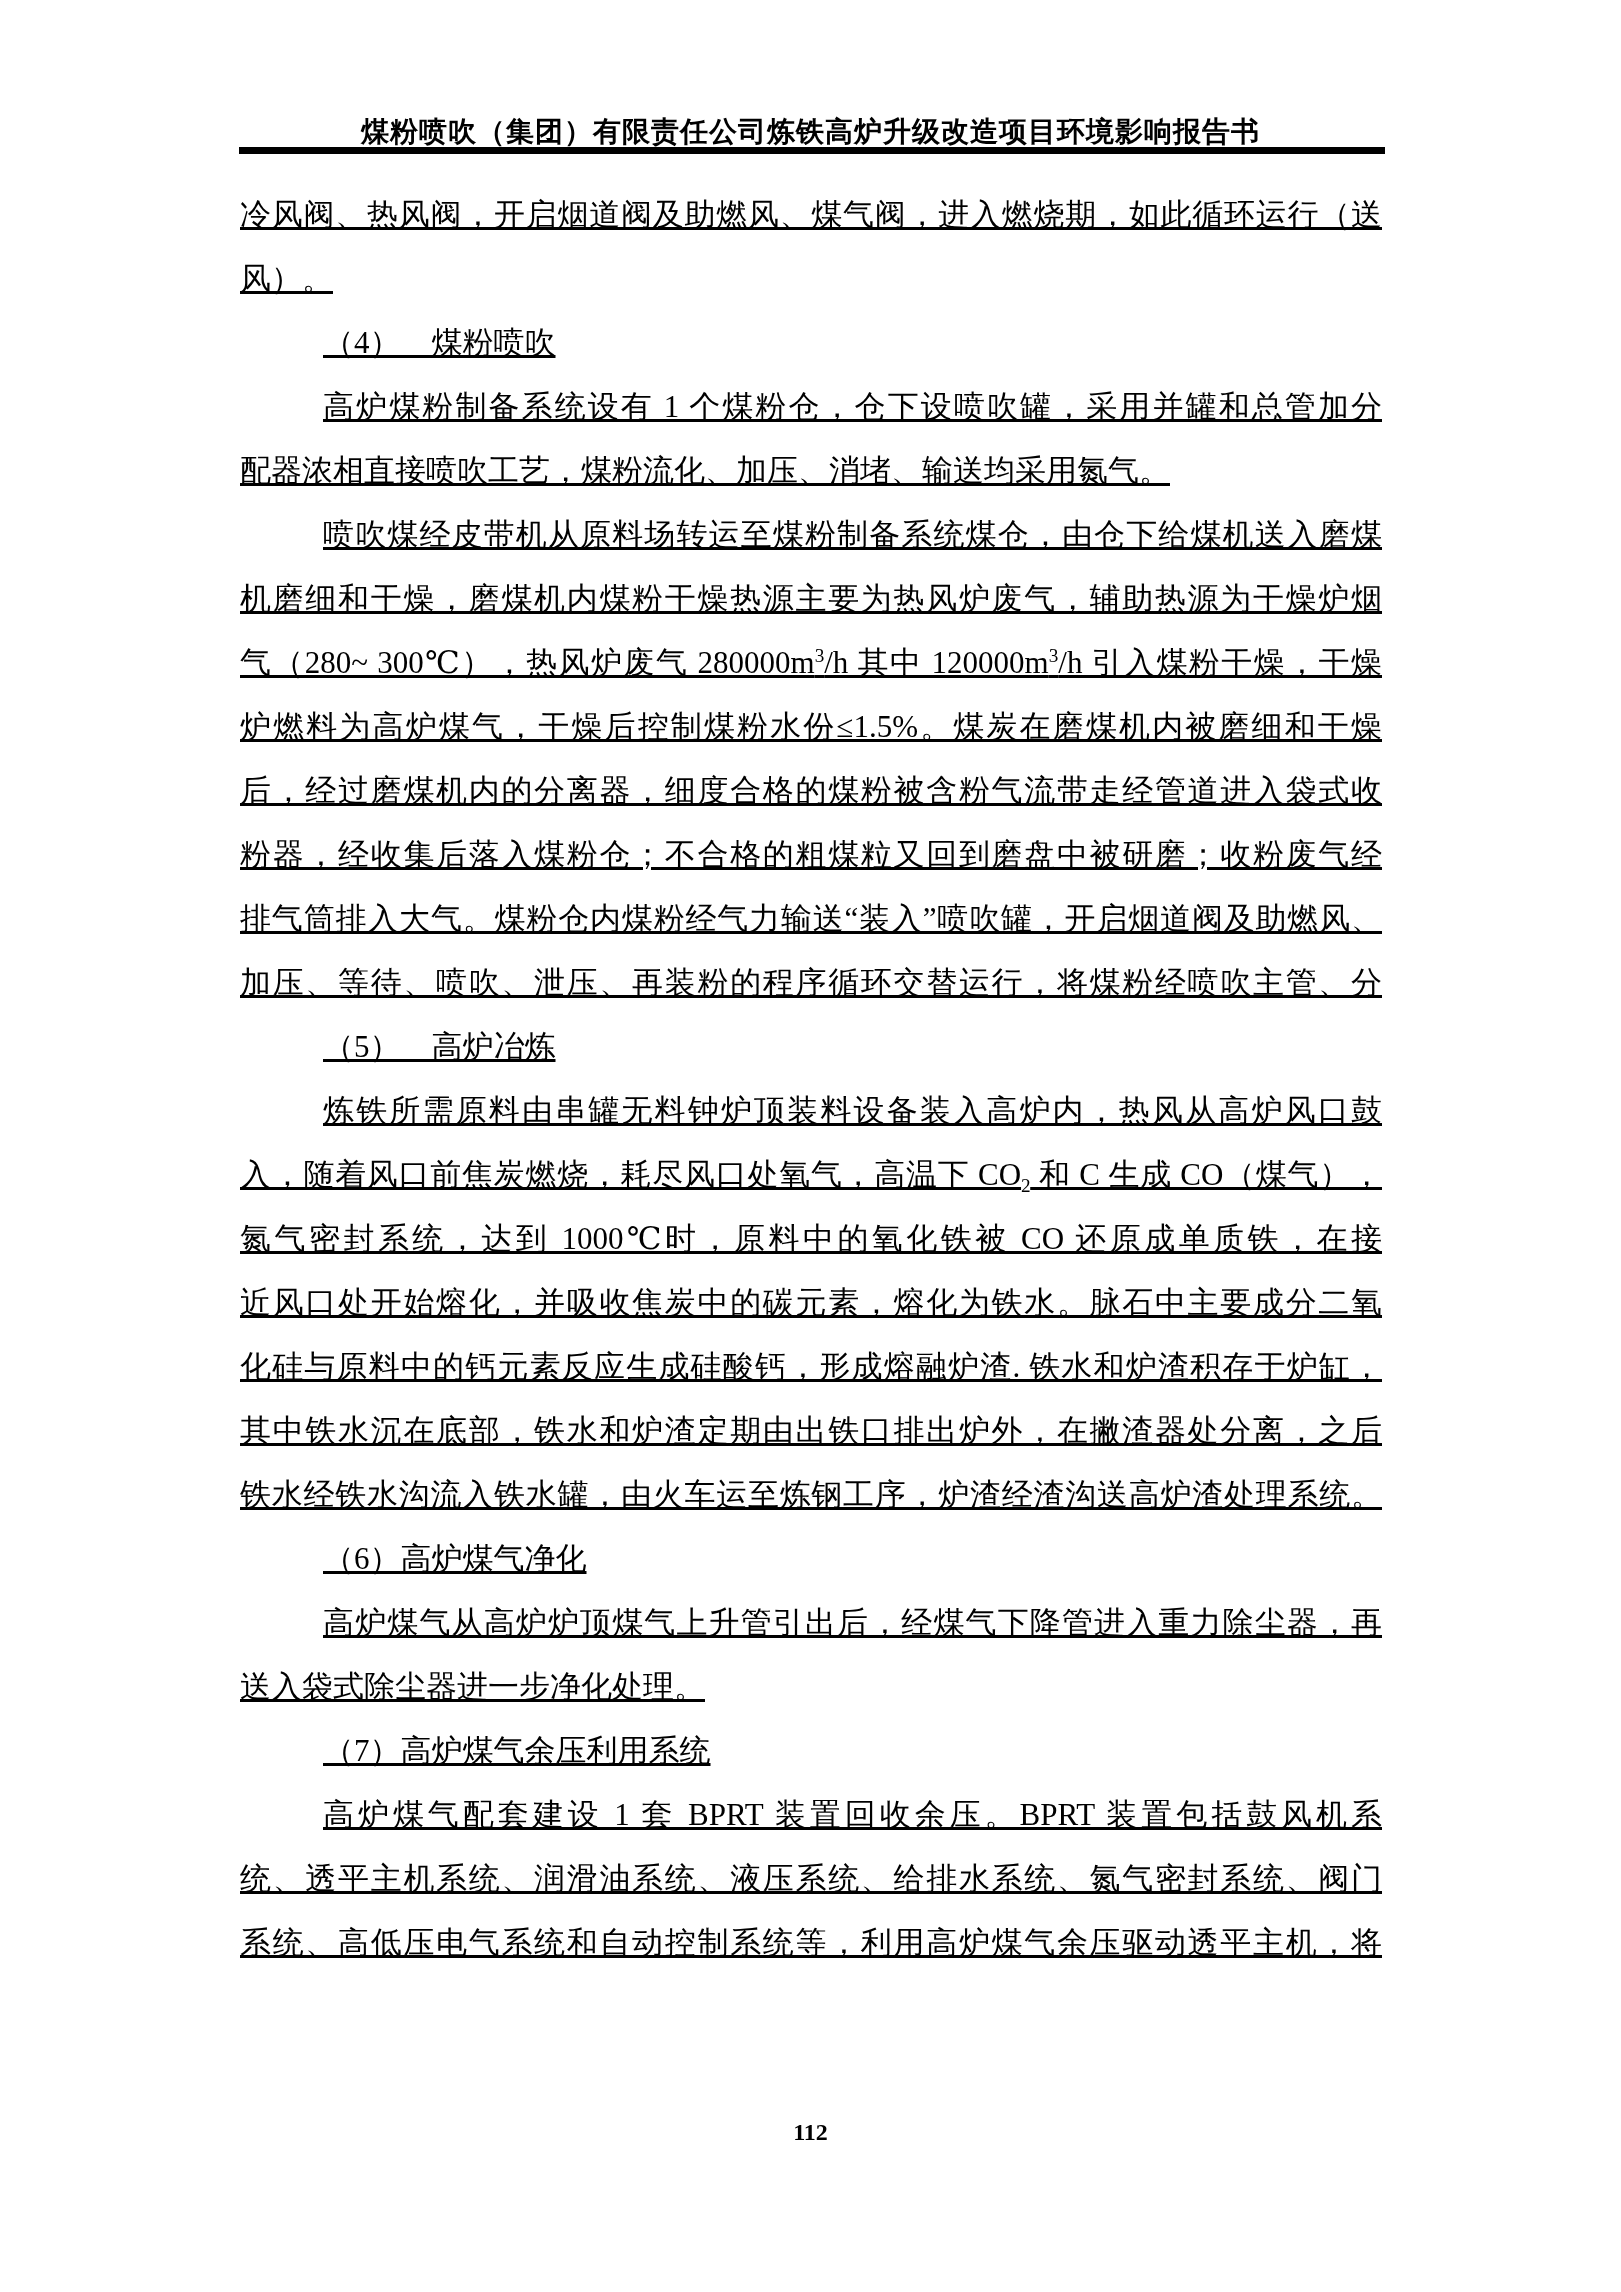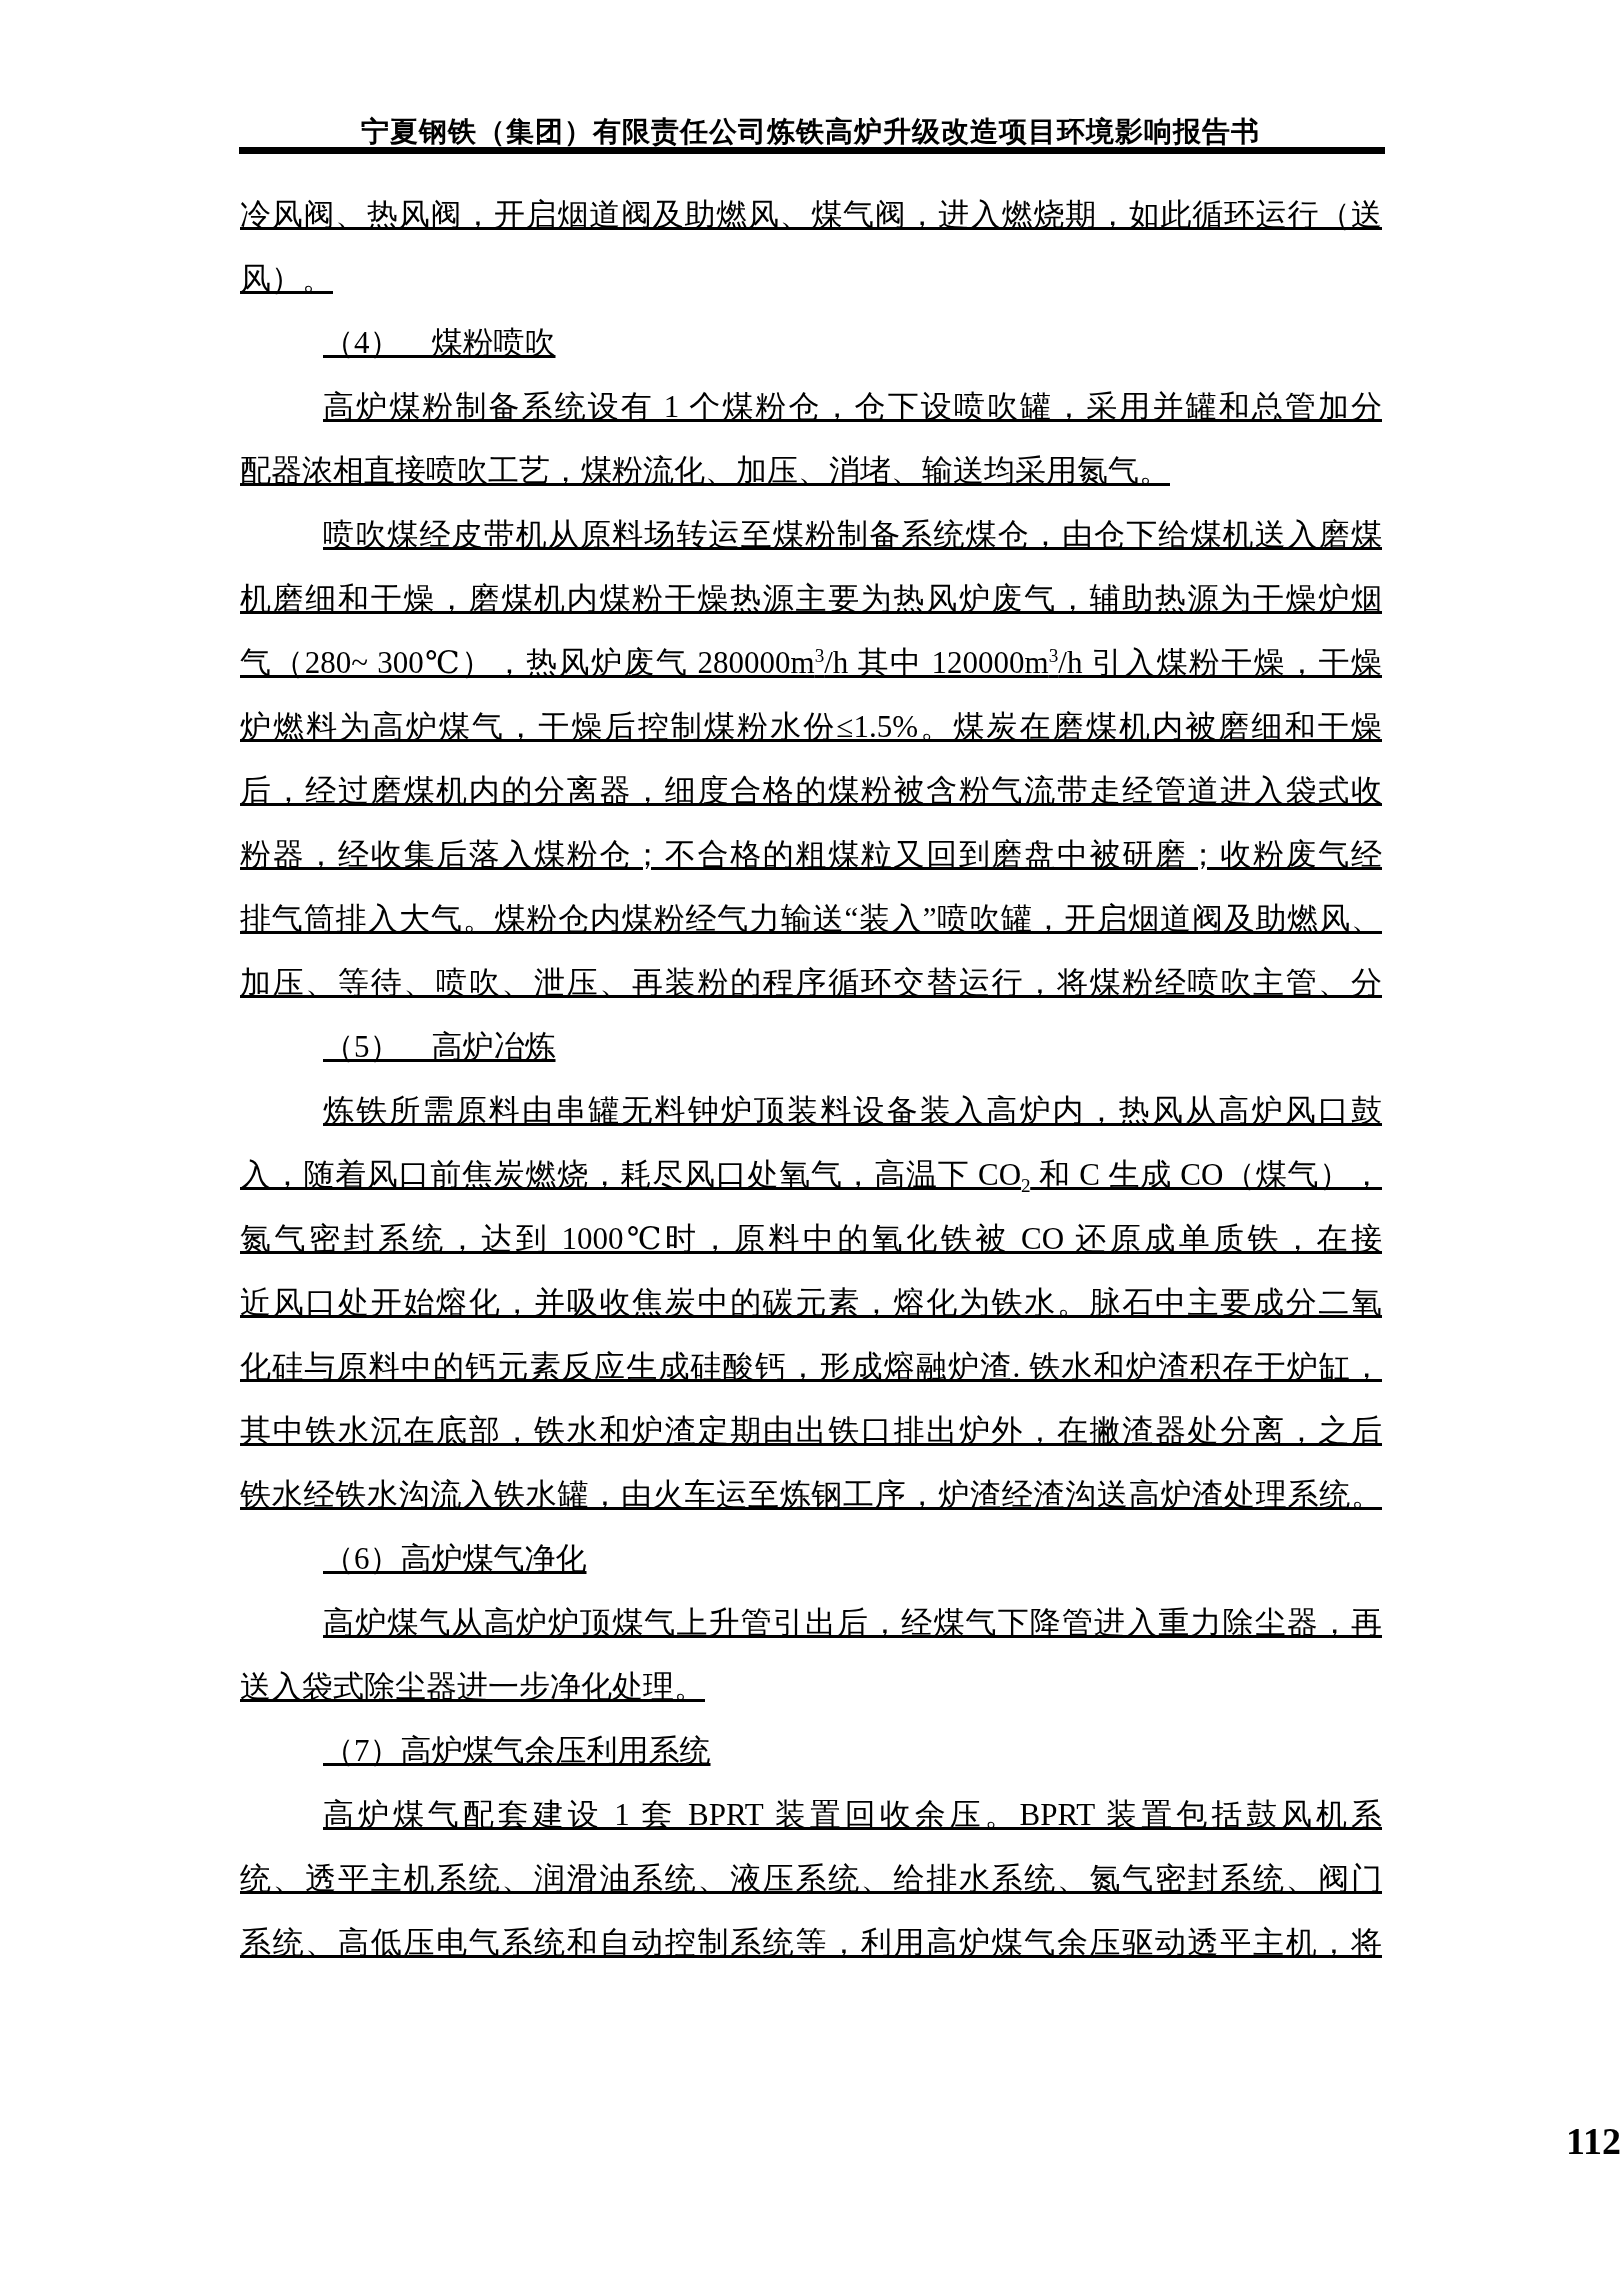--- a/index.html
+++ b/index.html
@@ -62,30 +62,30 @@
   .line sub {
     font-size: 0.62em;
     vertical-align: sub;
     line-height: 0;
   }
   .page-number {
     position: absolute;
     top: 2119px;
     left: 0;
     width: 100%;
-    text-align: right;
+    text-align: center;
     font-weight: bold;
-    font-size: 38px;
+    font-size: 24px;
   }
 </style>
 </head>
 <body>
 
 <div class="page">
-  <div class="running-head">宁夏钢铁（集团）有限责任公司炼铁高炉升级改造项目环境影响报告书</div>
+  <div class="running-head">煤粉喷吹（集团）有限责任公司炼铁高炉升级改造项目环境影响报告书</div>
   <div class="head-rule"></div>
   <div class="body-text">
       <div class="line justify"><span>冷风阀、热风阀，开启烟道阀及助燃风、煤气阀，进入燃烧期，如此循环运行（送</span></div>
       <div class="line"><span>风）。</span></div>
       <div class="line indent"><span>（4）　煤粉喷吹</span></div>
       <div class="line indent justify"><span>高炉煤粉制备系统设有 1 个煤粉仓，仓下设喷吹罐，采用并罐和总管加分</span></div>
       <div class="line"><span>配器浓相直接喷吹工艺，煤粉流化、加压、消堵、输送均采用氮气。</span></div>
       <div class="line indent justify"><span>喷吹煤经皮带机从原料场转运至煤粉制备系统煤仓，由仓下给煤机送入磨煤</span></div>
       <div class="line justify"><span>机磨细和干燥，磨煤机内煤粉干燥热源主要为热风炉废气，辅助热源为干燥炉烟</span></div>
       <div class="line justify"><span>气（280~ 300℃），热风炉废气 280000m</span><sup>3</sup><span>/h 其中 120000m</span><sup>3</sup><span>/h 引入煤粉干燥，干燥</span></div>

